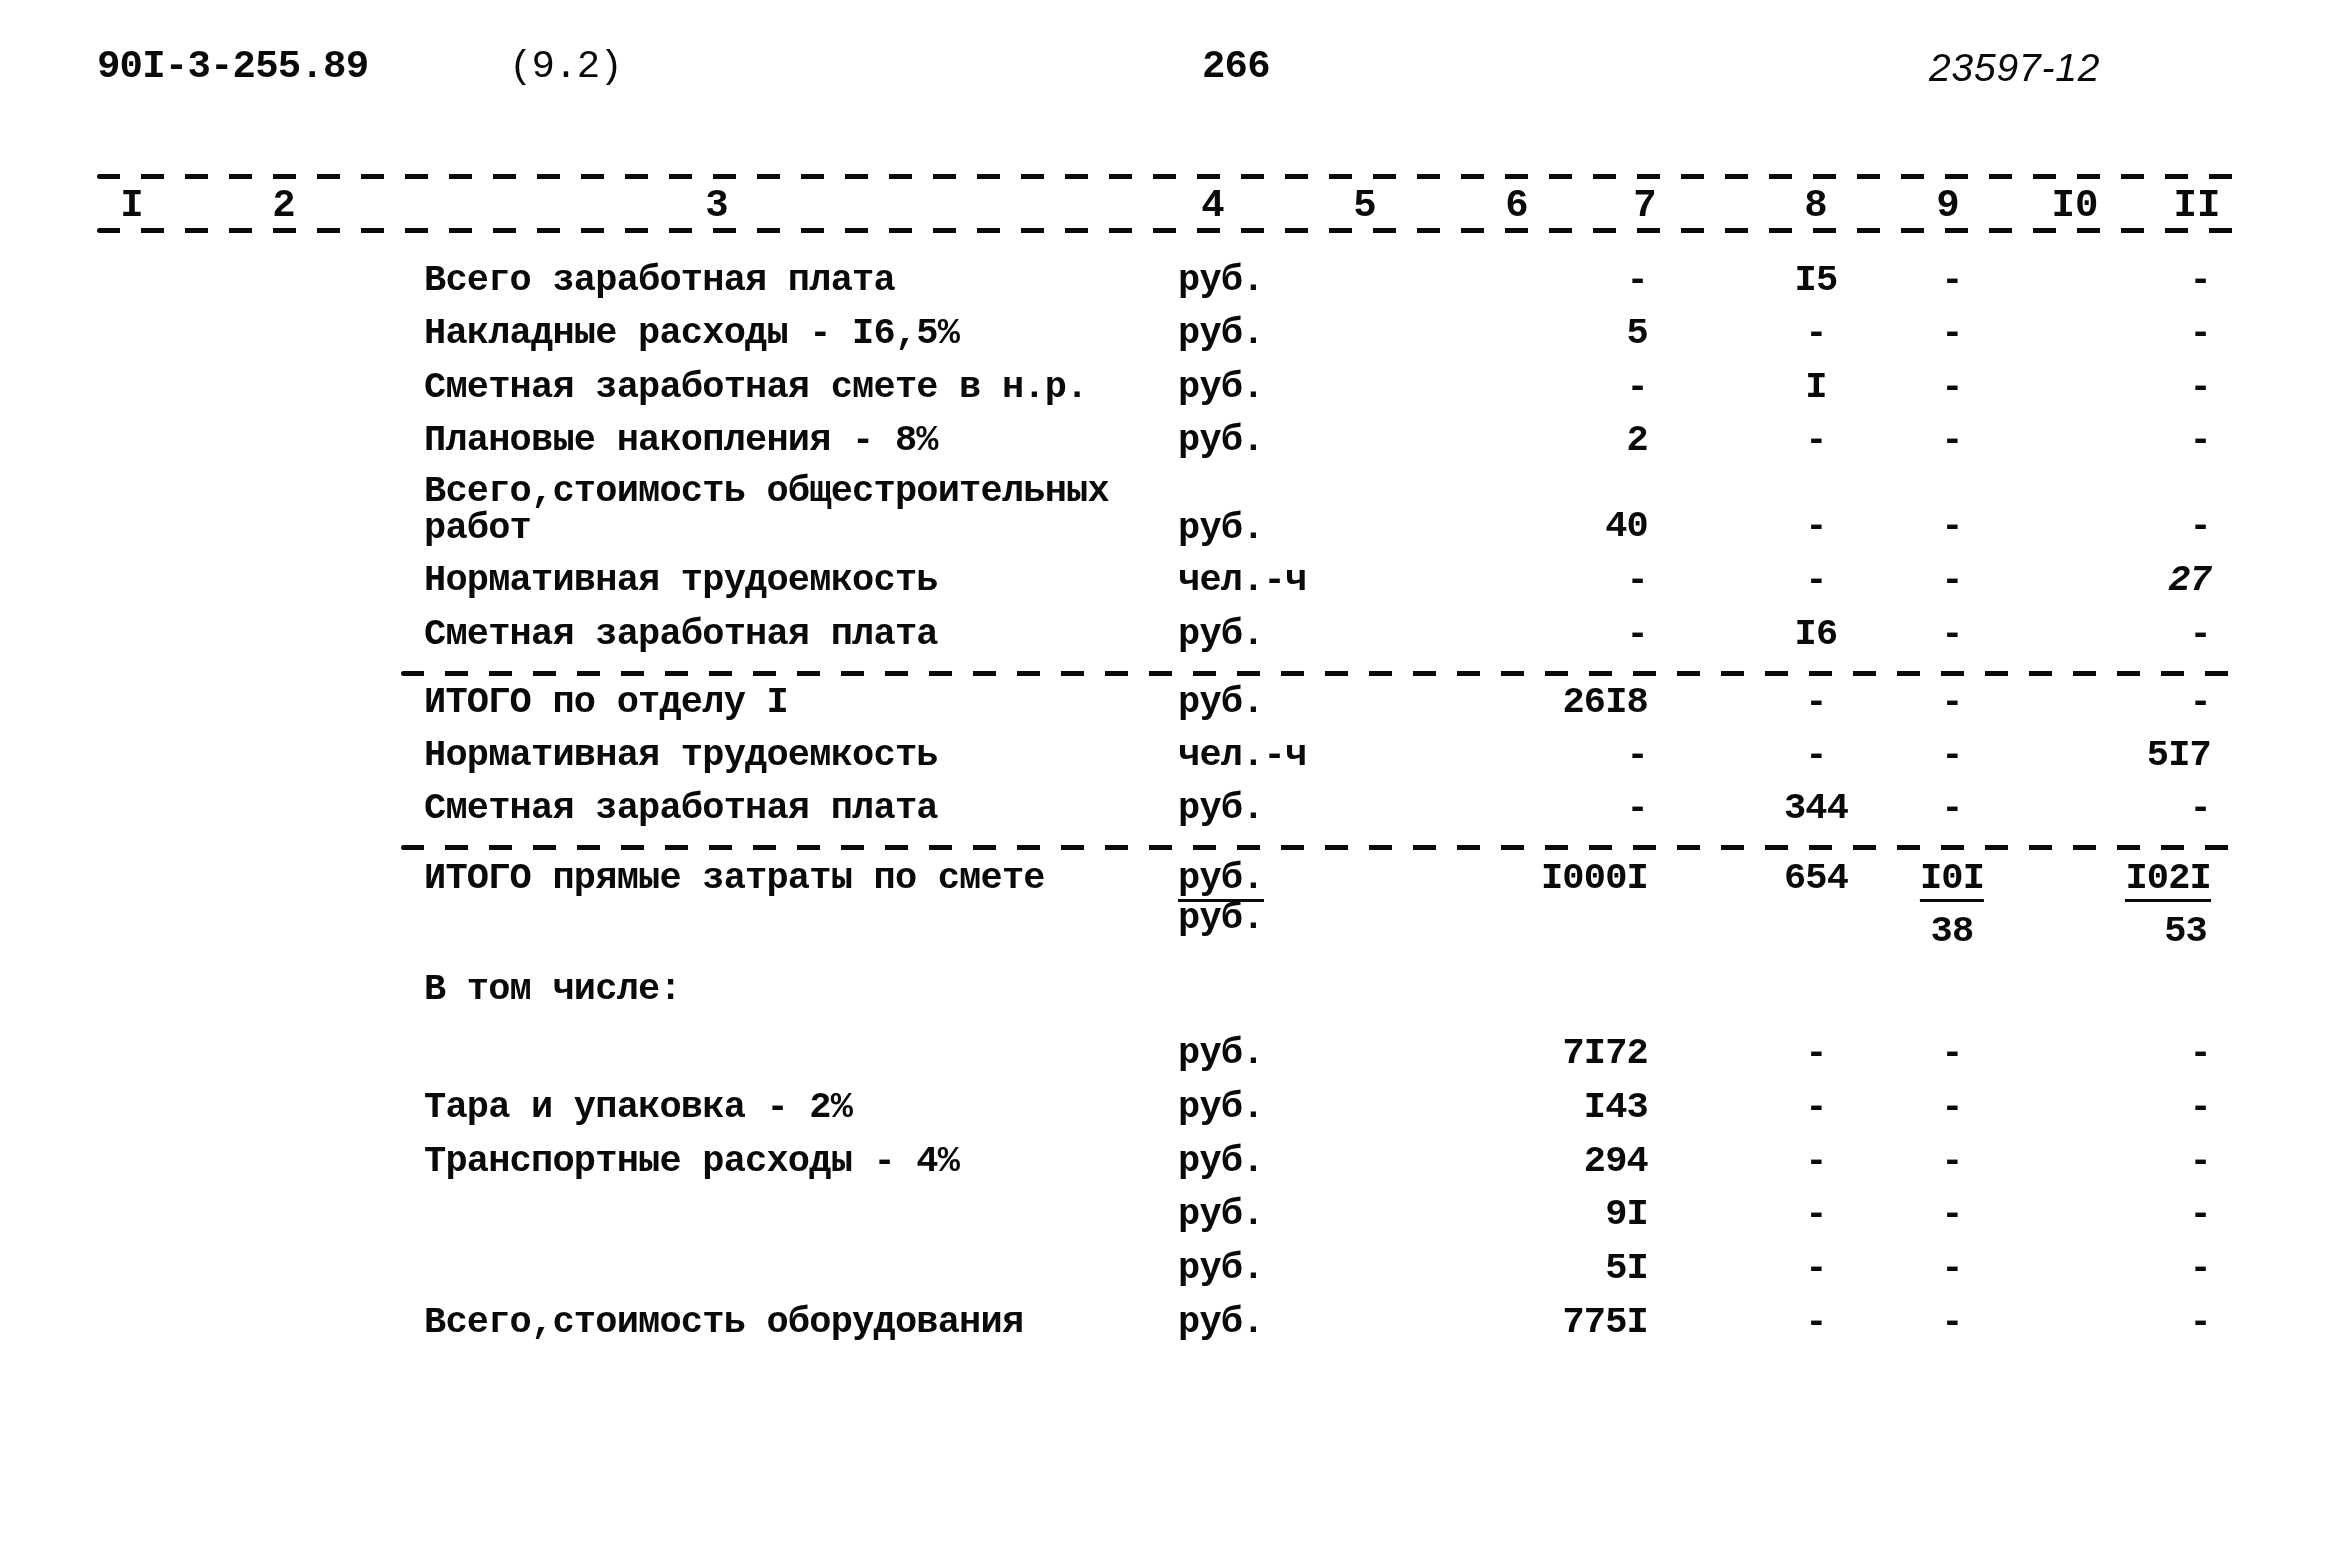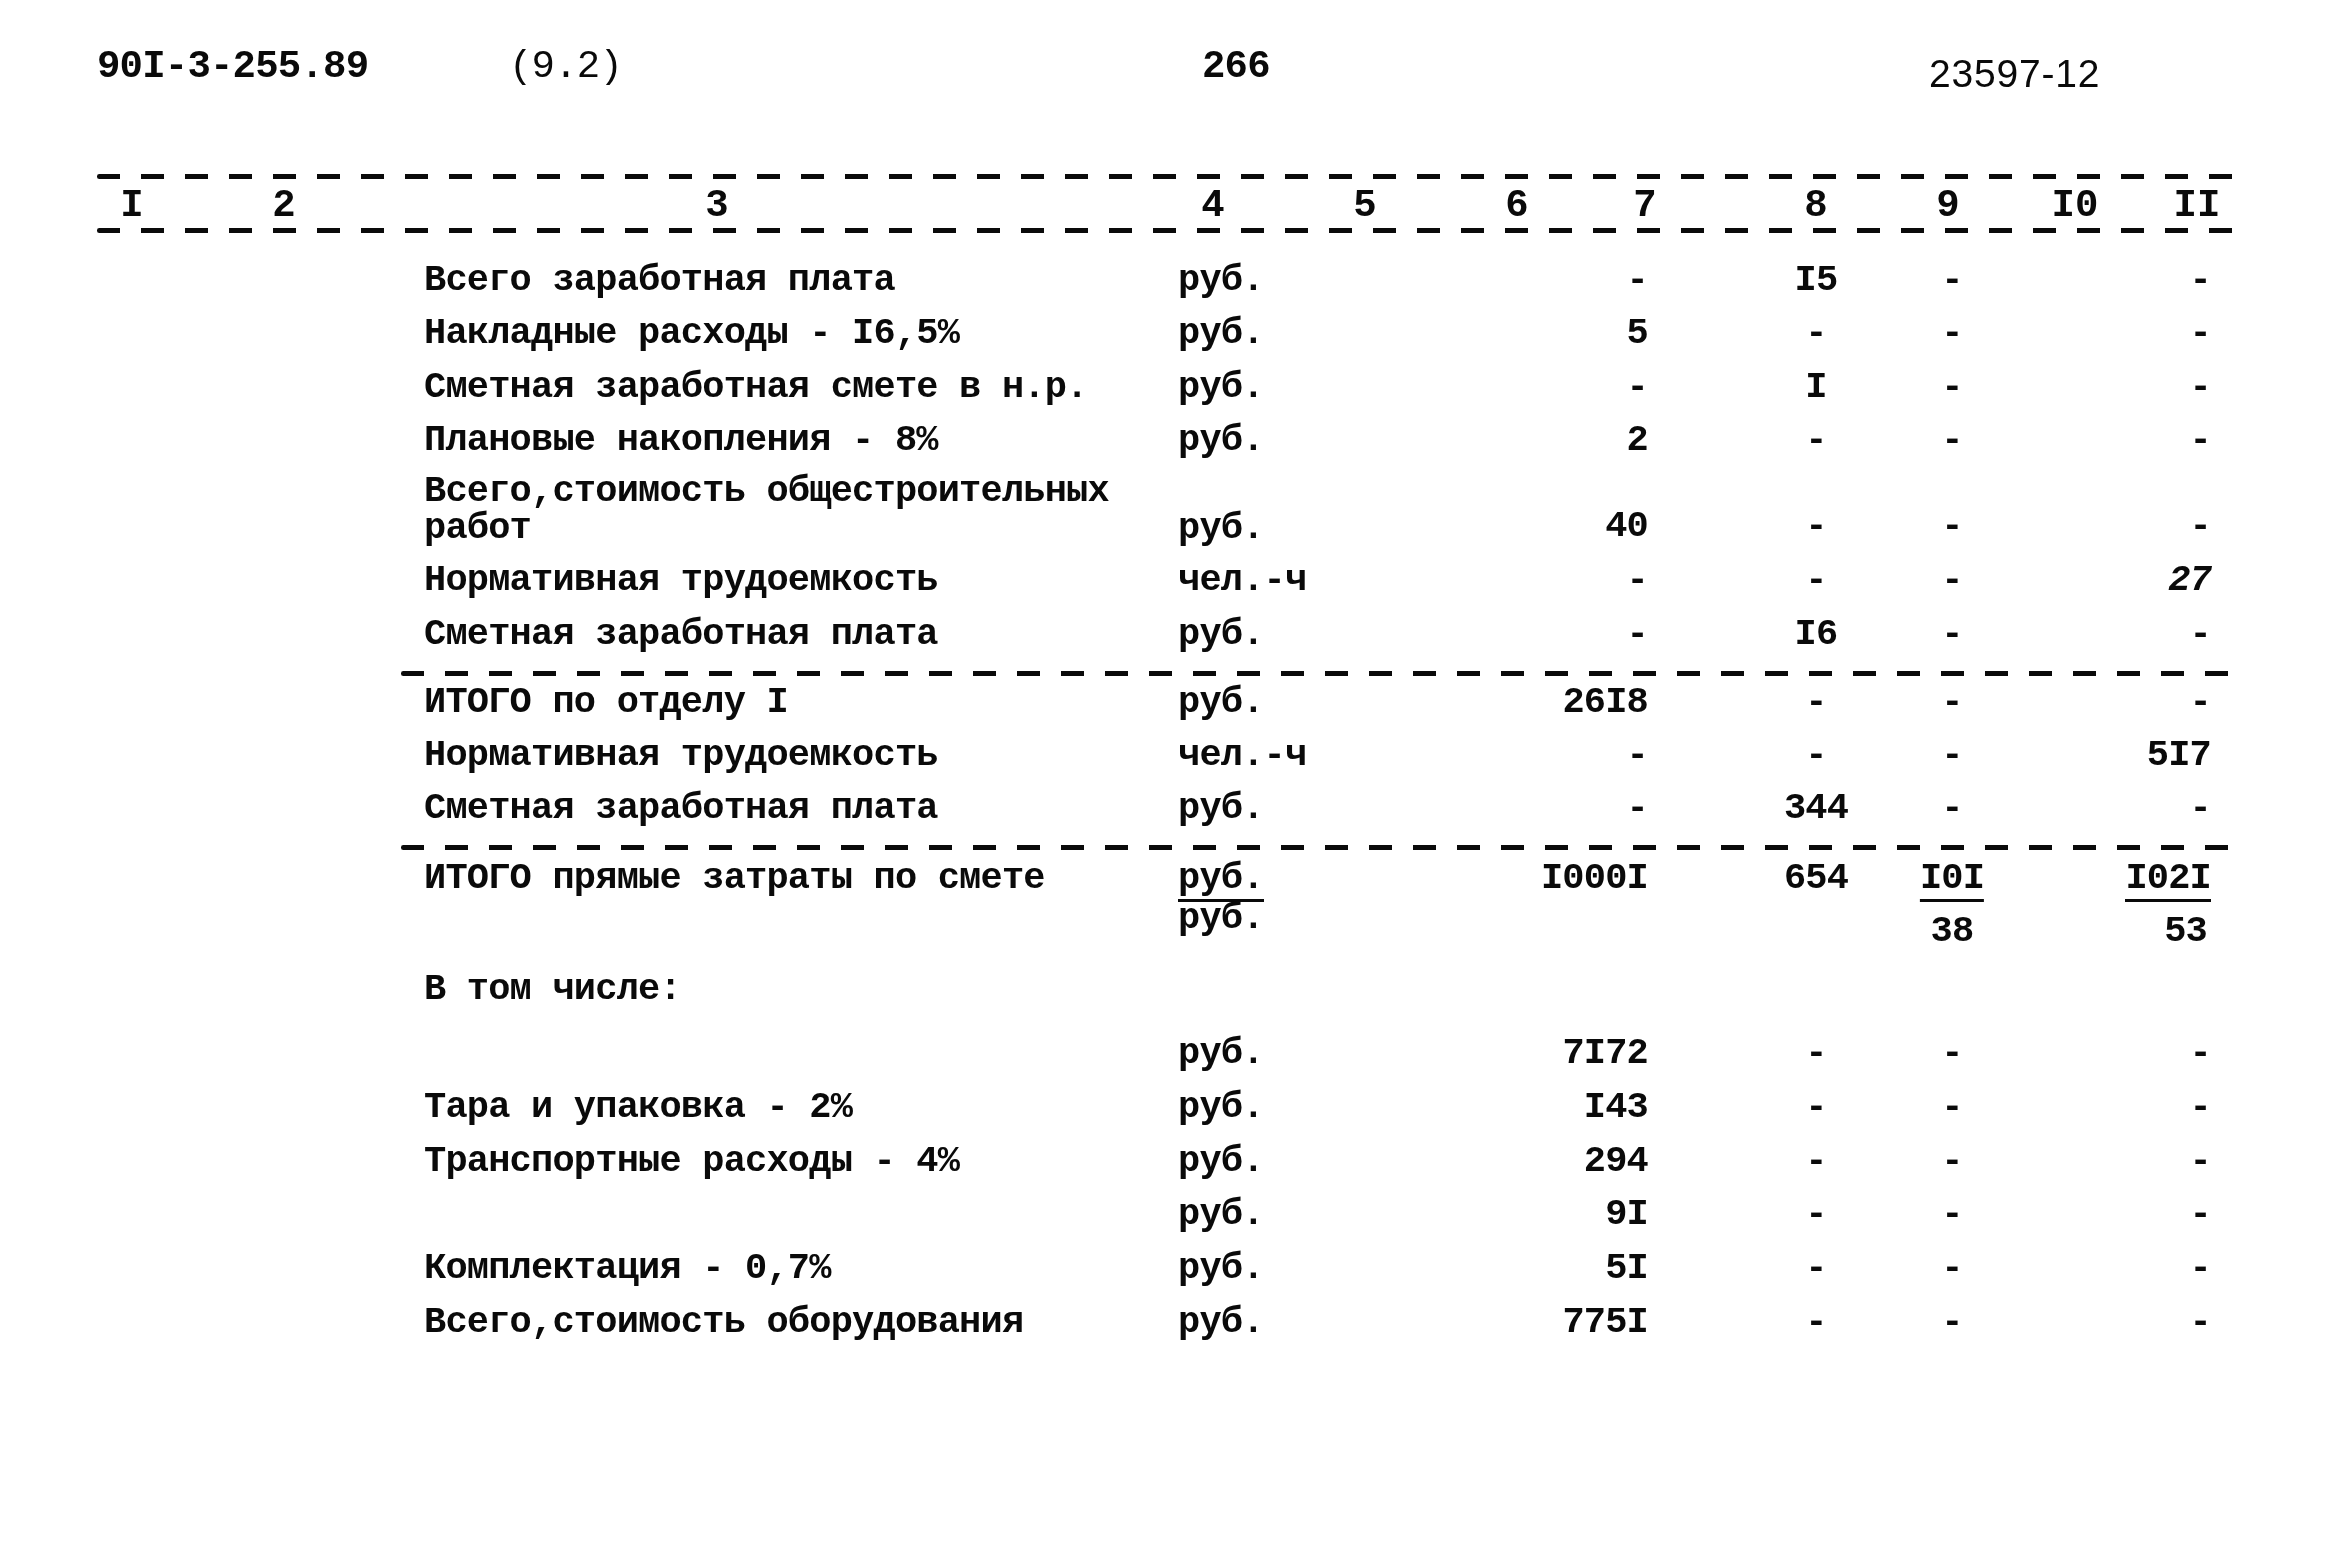--- a/index.html
+++ b/index.html
@@ -3,21 +3,21 @@
 <meta charset="utf-8">
 <style>
   html, body { margin: 0; padding: 0; background: #ffffff; }
   body {
     width: 2342px; height: 1562px; position: relative; overflow: hidden;
     font-family: "Liberation Mono", "DejaVu Sans Mono", monospace;
     color: #0a0a0a;
   }
   .abs { position: absolute; white-space: nowrap; line-height: 1; }
   .hdr { font-size: 39px; font-weight: bold; top: 48px; letter-spacing: -0.8px; }
-  .hdr-italic { font-family: "Liberation Sans", sans-serif; font-weight: normal; letter-spacing: 0.8px; margin-top: 6px; }
+  .hdr-italic { font-style: italic; font-family: "Liberation Sans", sans-serif; font-weight: normal; letter-spacing: 0.8px; }
   .dash {
     position: absolute; height: 5.4px;
     background-image: repeating-linear-gradient(to right, #0a0a0a 0 23px, transparent 23px 44px);
     border-radius: 2.3px;
   }
   .colnum { font-size: 39px; font-weight: bold; top: 187px; transform: translateX(-50%); }
   .txt { font-size: 37px; font-weight: bold; left: 424px; letter-spacing: -0.8px; }
   .unit { font-size: 37px; font-weight: bold; left: 1178px; letter-spacing: -0.8px; }
   .num { font-size: 37px; font-weight: bold; letter-spacing: -0.8px; }
   .r7 { right: calc(2342px - 1658px); text-align: right; }
@@ -176,21 +176,20 @@
   <span class="abs num r11">-</span>
 </div>
 <div class="row" style="top:1196px;">
   <span class="abs unit">руб.</span>
   <span class="abs num r7">9I</span>
   <span class="abs num c8">-</span>
   <span class="abs num c9">-</span>
   <span class="abs num r11">-</span>
 </div>
 <div class="row" style="top:1250px;">
-  <span class="abs txt">Комплектация - 0,7%</span>
   <span class="abs unit">руб.</span>
   <span class="abs num r7">5I</span>
   <span class="abs num c8">-</span>
   <span class="abs num c9">-</span>
   <span class="abs num r11">-</span>
 </div>
 <div class="row" style="top:1304px;">
   <span class="abs txt">Всего,стоимость оборудования</span>
   <span class="abs unit">руб.</span>
   <span class="abs num r7">775I</span>

